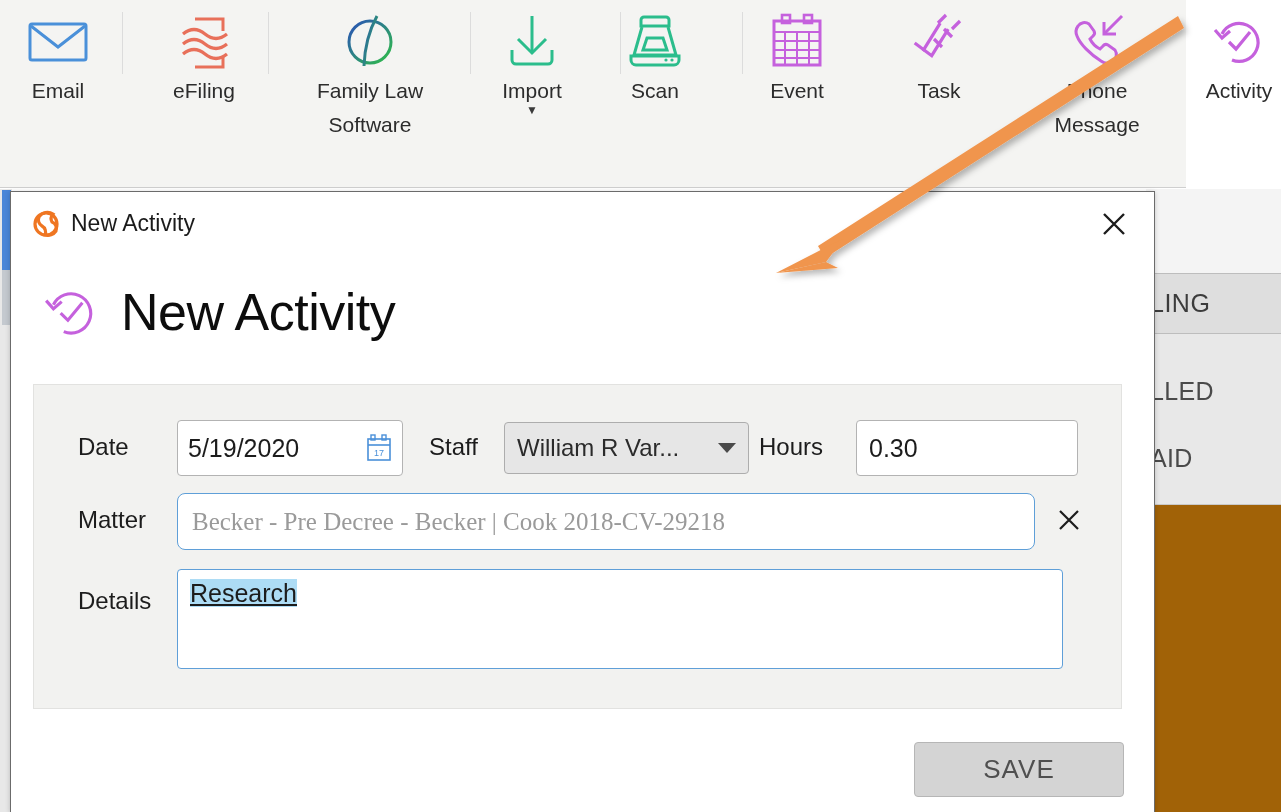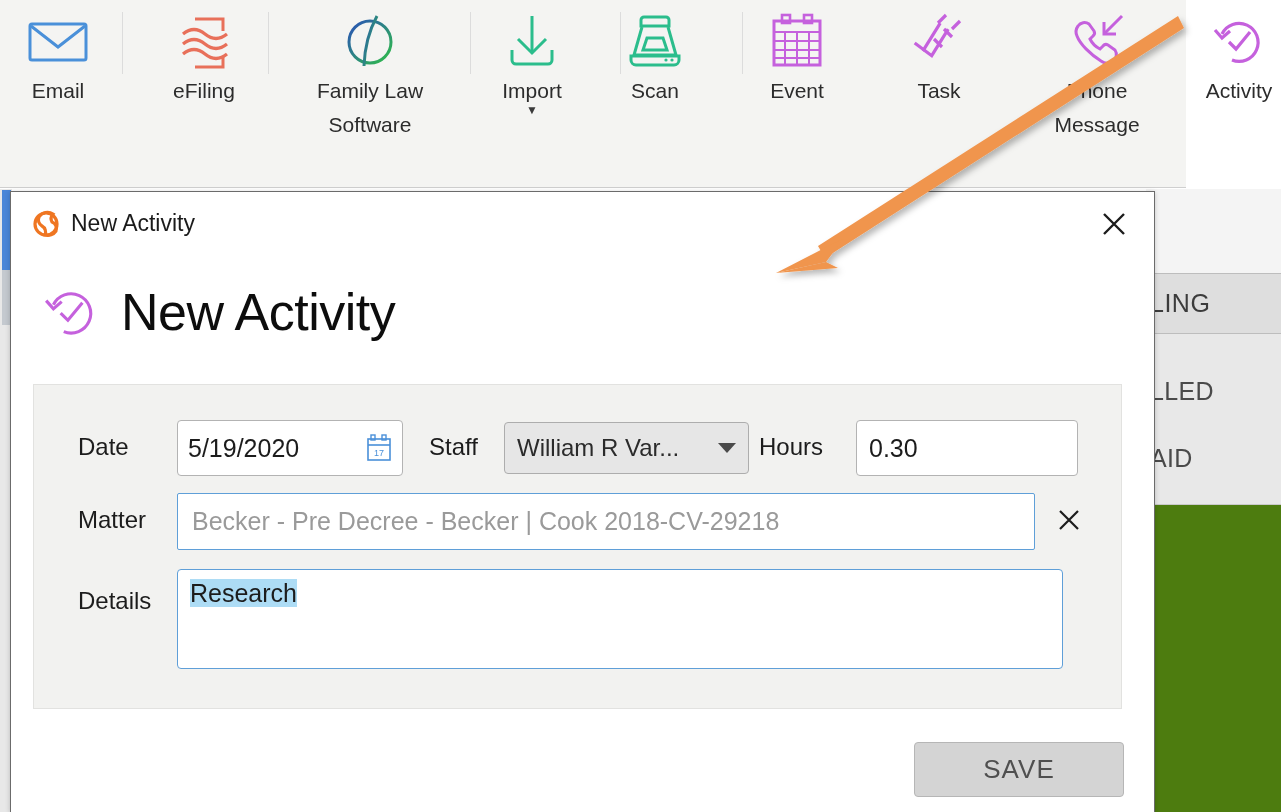--- a/index.html
+++ b/index.html
@@ -47,21 +47,21 @@
   .tb-sep {
     position: absolute; top: 12px;
     width: 1px; height: 62px; background: #dcdcdc;
   }
 
   
   .bg-panel {
     position: absolute;
     left: 1146px; top: 189px;
     width: 135px; height: 623px;
-    background: #4d7c0f;
+    background: #a16207;
     overflow: hidden;
     font-family: "Liberation Sans", sans-serif;
   }
   .bg-top-blank { height: 85px; background: #f4f4f4; border-bottom:1px solid #bdbdbd; }
   .bg-head {
     height: 60px; background: #dedede;
     border-bottom: 1px solid #bdbdbd;
     display: flex; align-items: center;
     padding-left: 4px;
     font-size: 25px; color: #3c3c3c; letter-spacing: .5px;
@@ -179,22 +179,22 @@
     background: #fff; border: 1px solid #b3b3b3; border-radius: 4px;
     display: flex; align-items: center; padding: 0 12px;
   }
   .hours-val { font-size: 25px; color: #1c1c1c; }
 
   .row2 { position: absolute; left: 0; top: 108px; width: 100%; height: 56px; }
   .lbl-matter { position: absolute; left: 44px; top: 13px; }
   .matter-box {
     position: absolute; left: 143px; top: 0;
     width: 858px; height: 57px;
-    background: #fff; border: 1px solid #5f9fd8; border-radius: 2px;
-    display: flex; align-items: center; padding: 16px 14px;
+    background: #fff; border: 1px solid #5f9fd8; border-radius: 8px;
+    display: flex; align-items: center; padding: 16px 14px; font-family: Liberation Serif, serif;
   }
   .matter-ph { font-size: 25px; color: #9a9a9a; }
   .matter-clear {
     position: absolute; left: 1020px; top: 12px;
     width: 30px; height: 30px;
     display: flex; align-items: center; justify-content: center;
     cursor: pointer;
   }
 
   .row3 { position: absolute; left: 0; top: 184px; width: 100%; }
@@ -202,20 +202,21 @@
   .details-box {
     position: absolute; left: 143px; top: 0;
     width: 886px; height: 100px;
     background: #fff; border: 1px solid #5f9fd8; border-radius: 4px;
     padding: 9px 12px;
   }
   .details-val {
     font-size: 25px; color: #1c1c1c;
     background: #addcf5; display: inline;
     font-family: "Liberation Sans", sans-serif;
+    text-decoration: underline;
   }
 
   .save-btn {
     position: absolute; left: 903px; top: 550px;
     width: 210px; height: 55px;
     background: #d4d4d4; border: 1px solid #b6b6b6; border-radius: 4px;
     display: flex; align-items: center; justify-content: center;
     cursor: pointer;
   }
   .save-txt {

